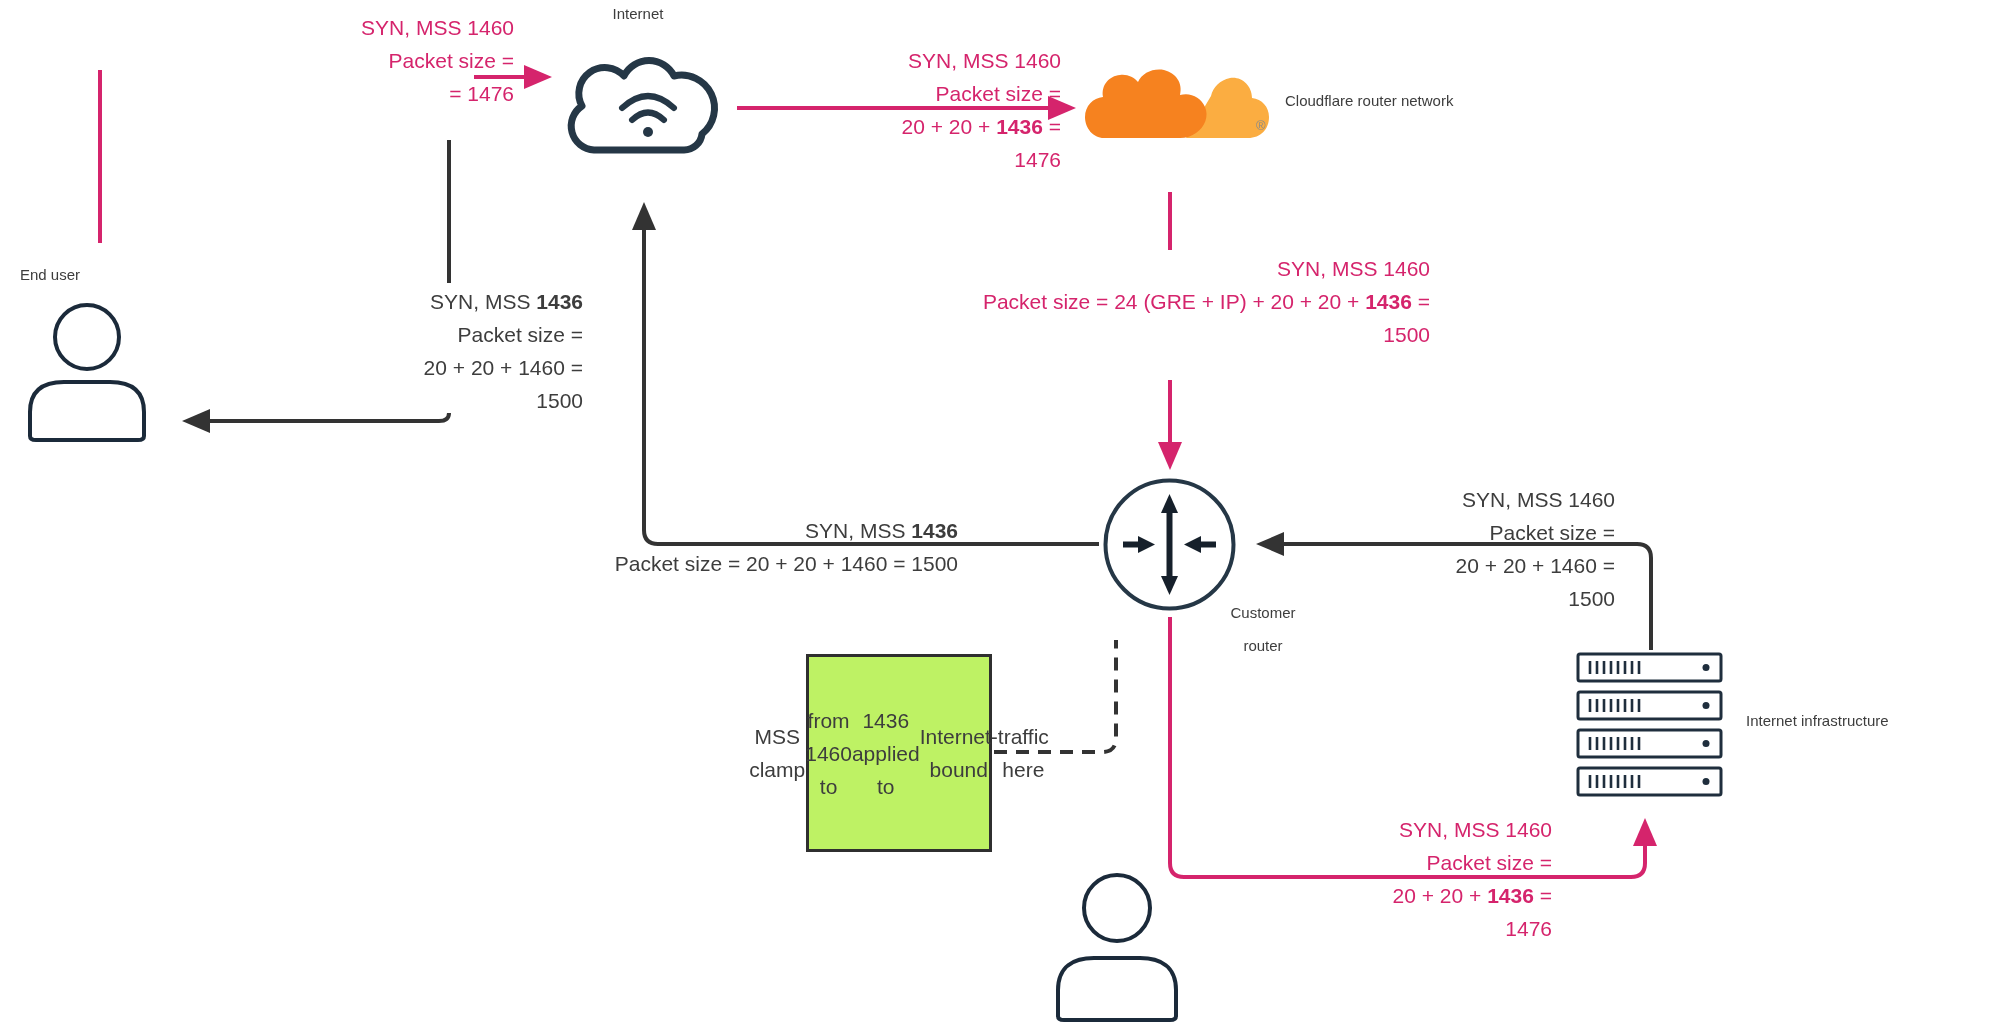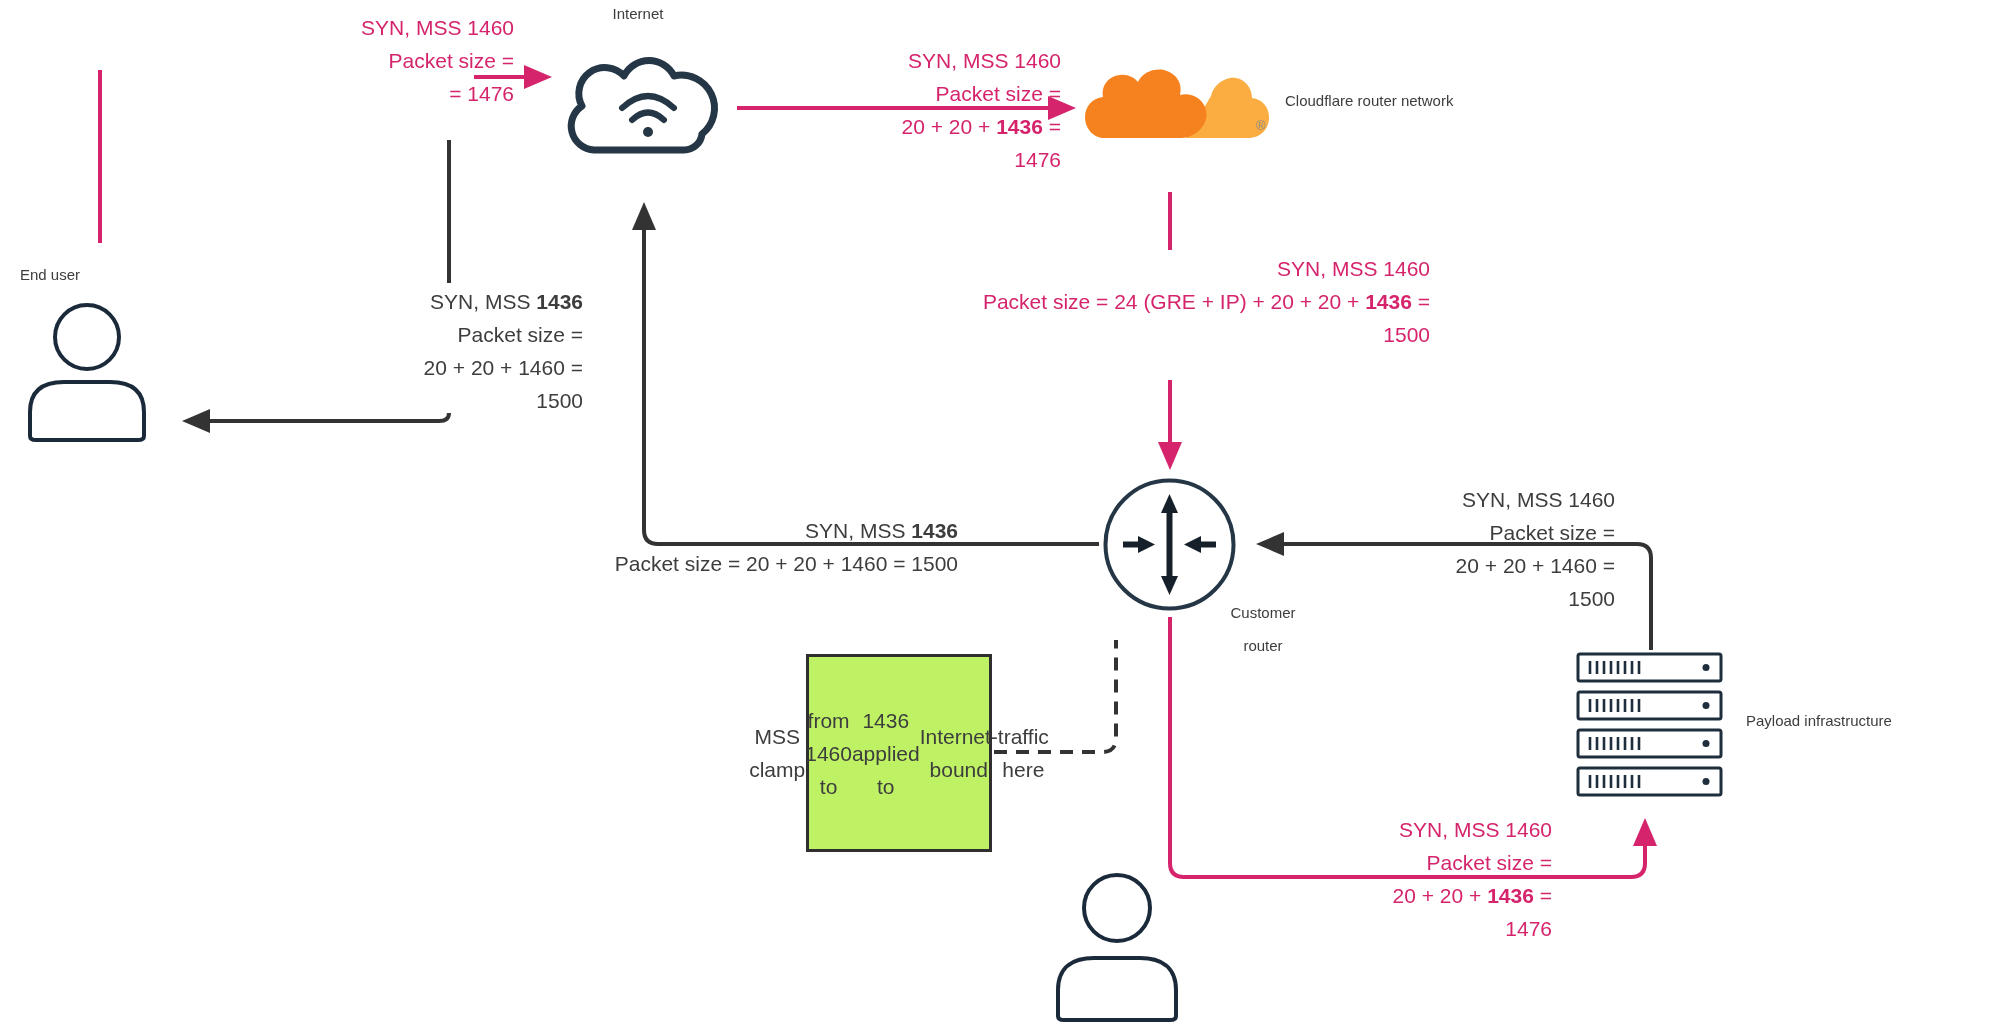--- a/index.html
+++ b/index.html
@@ -121,21 +121,21 @@
 
   <div class="node-label" style="left:20px; top:246px;margin-top:20px;">End user</div>
 
   <div class="node-label" style="left:1285px; top:92px;">Cloudflare router network</div>
 
   <div class="node-label center" style="left:1198px; top:596px; width:130px;">
       <div><span>Customer</span></div>
       <div><span>router</span></div>
     </div>
 
-  <div class="node-label" style="left:1746px; top:712px;">Payload infrastructure</div>
+  <div class="node-label" style="left:1746px; top:712px;">Internet infrastructure</div>
 
   <div class="flow-label pink" style="left:34px; top:11px; width:480px;">
       <div><span>SYN, MSS 1460</span></div>
       <div><span>Packet size =</span></div>
       <div><span>= 1476</span></div>
     </div>
 
   <div class="flow-label pink" style="left:761px; top:44px; width:300px;">
       <div><span>SYN, MSS 1460</span></div>
       <div><span>Packet size =</span></div>

